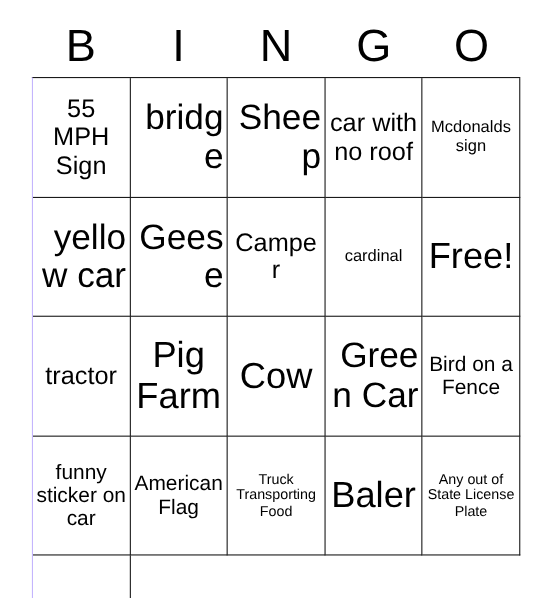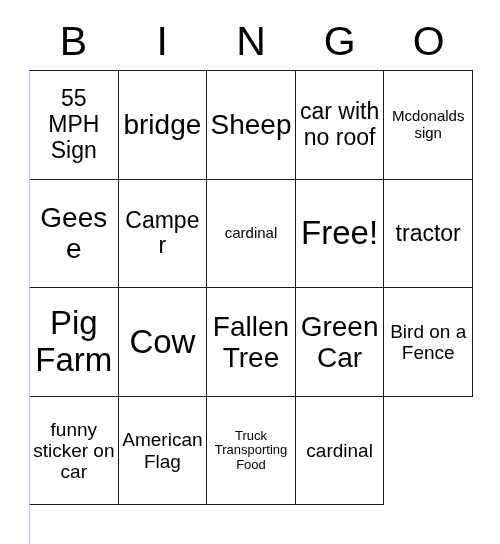--- a/index.html
+++ b/index.html
@@ -70,21 +70,21 @@
   .cell-text {
     display: block;
     width: 100%;
     color: #000000;
     line-height: 1.12;
     word-wrap: break-word;
     font-weight: 400;
   }
   
   .fs-xl  .cell-text { font-size: 33px; }
-  .fs-lg  .cell-text { font-size: 28px; }
+  .fs-lg  .cell-text { font-size: 32px; text-align: right; }
   .fs-md  .cell-text { font-size: 23px; }
   .fs-sm  .cell-text { font-size: 19px; }
   .fs-xs  .cell-text { font-size: 15px; }
   .fs-xxs .cell-text { font-size: 13px; }
 </style>
 </head>
 <body>
 
 <div class="card">
 
@@ -108,20 +108,23 @@
         <span class="cell-text">Sheep</span>
       </div>
 
     <div class="cell fs-md">
         <span class="cell-text">car with no roof</span>
       </div>
     <div class="cell fs-xs">
         <span class="cell-text">Mcdonalds sign</span>
       </div>
     <div class="cell fs-lg">
+        <span class="cell-text">yellow car</span>
+      </div>
+    <div class="cell fs-lg">
         <span class="cell-text">Geese</span>
       </div>
 
     <div class="cell fs-md">
         <span class="cell-text">Camper</span>
       </div>
     <div class="cell fs-xs">
         <span class="cell-text">cardinal</span>
       </div>
     <div class="cell fs-xl">
@@ -131,36 +134,39 @@
         <span class="cell-text">tractor</span>
       </div>
     <div class="cell fs-xl">
         <span class="cell-text">Pig Farm</span>
       </div>
 
     <div class="cell fs-xl">
         <span class="cell-text">Cow</span>
       </div>
     <div class="cell fs-lg">
-        <span class="cell-text">Fallen Tree</span>
-      </div>
-    <div class="cell fs-lg">
         <span class="cell-text">Green Car</span>
       </div>
     <div class="cell fs-sm">
         <span class="cell-text">Bird on a Fence</span>
       </div>
     <div class="cell fs-sm">
         <span class="cell-text">funny sticker on car</span>
       </div>
 
     <div class="cell fs-sm">
         <span class="cell-text">American Flag</span>
       </div>
     <div class="cell fs-xxs">
         <span class="cell-text">Truck Transporting Food</span>
       </div>
+    <div class="cell fs-xl">
+        <span class="cell-text">Baler</span>
+      </div>
+    <div class="cell fs-xxs">
+        <span class="cell-text">Any out of State License Plate</span>
+      </div>
     <div class="cell fs-sm">
         <span class="cell-text">cardinal</span>
       </div>
 
   </div>
 </div>
 
 </body></html>

